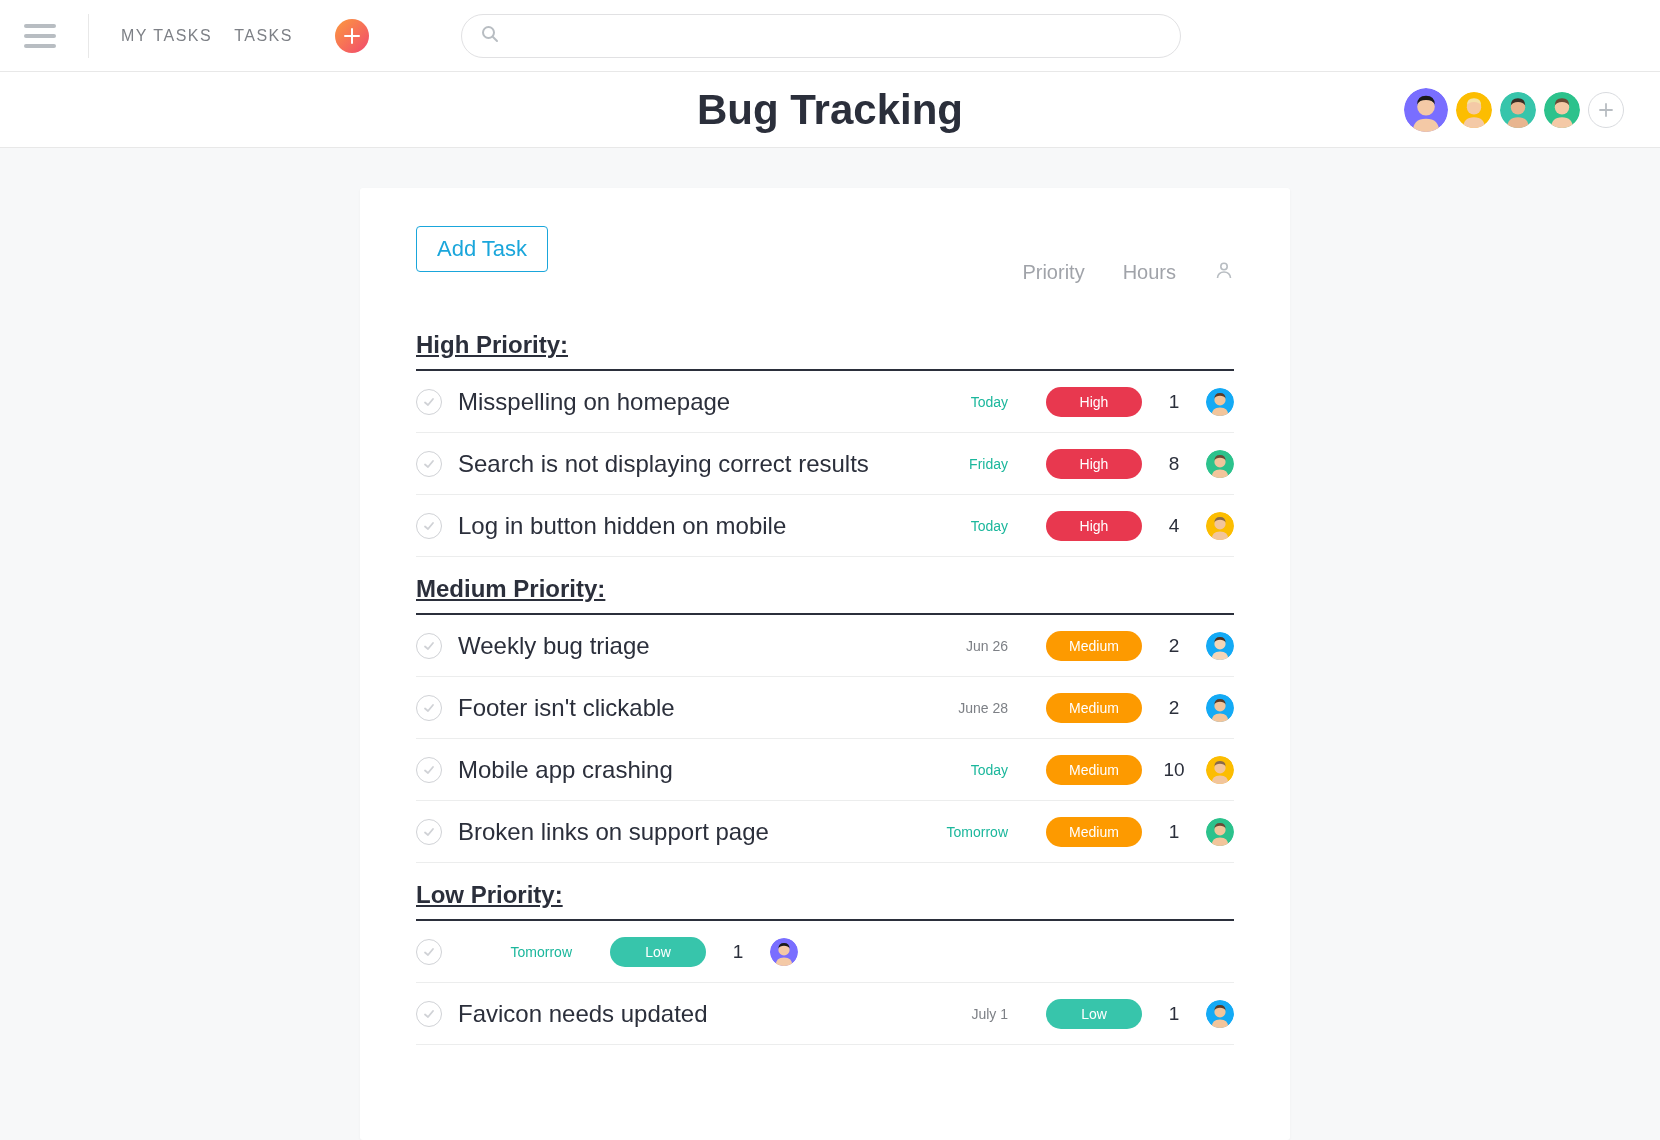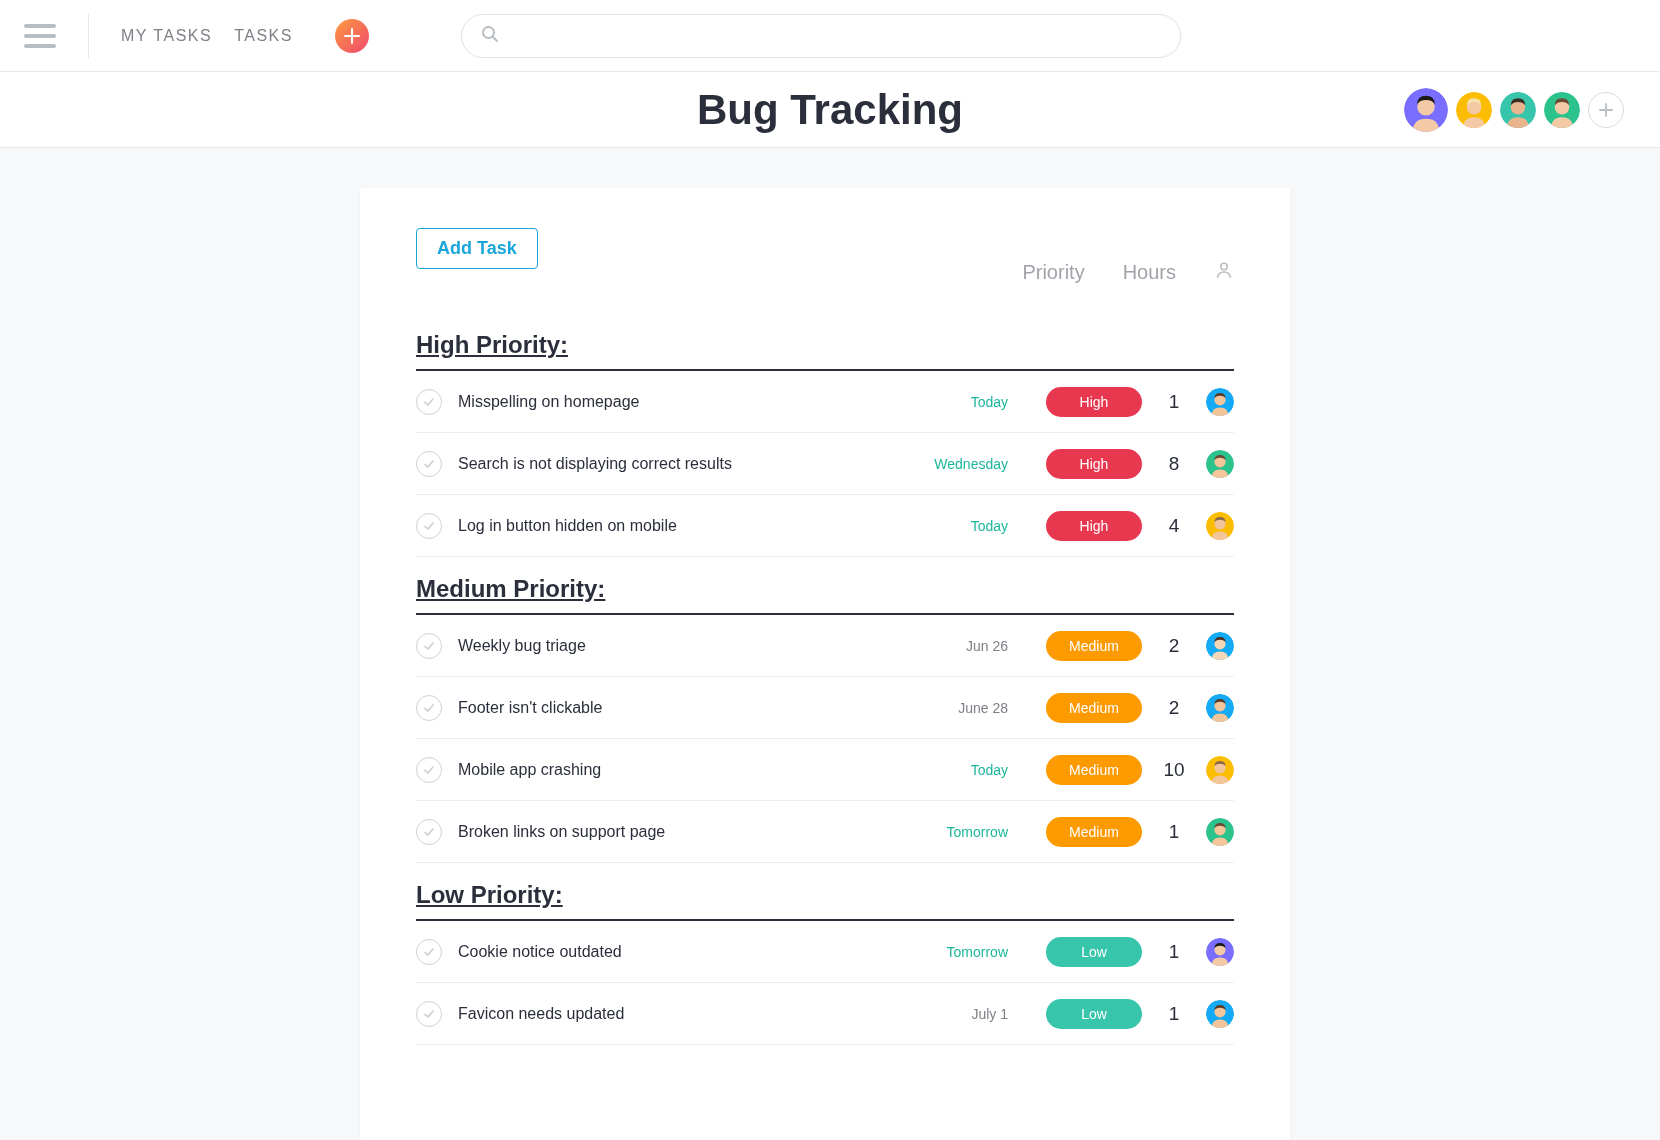--- a/index.html
+++ b/index.html
@@ -102,21 +102,21 @@
 
   .card-header {
     display: flex; align-items: center; justify-content: space-between;
     margin-bottom: 28px;
   }
   .add-task-btn {
     border: 1.5px solid #1aa6db;
     color: #1aa6db;
     background: #fff;
     padding: 9px 20px;
-    font-size: 18px; font-weight: 700;
+    font-size: 22px; font-weight: 400;
     border-radius: 4px;
     cursor: pointer;
     text-align: center;
   }
   .col-headers {
     display: flex; align-items: center; gap: 38px;
     color: #a0a3a9; font-size: 20px; margin-top: 48px;
   }
   .col-headers .person-icon { color: #b8bdc2; }
 
@@ -131,21 +131,21 @@
     display: flex; align-items: center;
     border-bottom: 1px solid #eceded;
     height: 62px;
   }
   .task-check {
     width: 26px; height: 26px; border: 1.5px solid #d0d2d6; border-radius: 50%;
     display: flex; align-items: center; justify-content: center;
     color: #d0d2d6; cursor: pointer; flex-shrink: 0;
   }
   .task-name {
-    margin-left: 16px; font-size: 16px; color: #2b2f3b; flex: 1;
+    margin-left: 16px; font-size: 24px; color: #2b2f3b; flex: 1;
     cursor: pointer;
   }
   .task-date {
     width: 130px; text-align: right; font-size: 14px;
   }
   .task-date.green { color: #1bb79c; }
   .task-date.gray  { color: #7d8086; }
   .priority-pill {
     width: 96px; height: 30px; border-radius: 15px;
     color: #fff; font-size: 14px; font-weight: 500;
@@ -269,21 +269,21 @@
     <path d="M8 40 Q8 28 20 28 Q32 28 32 40 Z" fill="#f2c59b"></path>
   </svg></div>
         </div>
         <div class="task-row">
           <div class="task-check">
             <svg width="14" height="14" viewBox="0 0 14 14">
               <path d="M3 7.5 L6 10 L11 4" fill="none" stroke="#d0d2d6" stroke-width="1.8" stroke-linecap="round" stroke-linejoin="round"></path>
             </svg>
           </div>
           <div class="task-name">Search is not displaying correct results</div>
-          <div class="task-date green">Wednesday</div>
+          <div class="task-date green">Friday</div>
           <div class="priority-pill high">High</div>
           <div class="task-hours">8</div>
           <div class="task-avatar"><svg viewBox="0 0 40 40">
     <circle cx="20" cy="20" r="20" fill="#2cc28c"></circle>
     <circle cx="20" cy="17" r="8" fill="#f2c59b"></circle>
     <path d="M12 15 Q12 7 20 7 Q28 7 28 15 Q26 11 20 11 Q14 11 12 15 Z" fill="#6b4a35"></path>
     <path d="M8 40 Q8 28 20 28 Q32 28 32 40 Z" fill="#f2c59b"></path>
   </svg></div>
         </div>
         <div class="task-row">
@@ -372,21 +372,20 @@
     <path d="M8 40 Q8 28 20 28 Q32 28 32 40 Z" fill="#f2c59b"></path>
   </svg></div>
         </div>
         <div class="section-title">Low Priority:</div>
         <div class="task-row">
           <div class="task-check">
             <svg width="14" height="14" viewBox="0 0 14 14">
               <path d="M3 7.5 L6 10 L11 4" fill="none" stroke="#d0d2d6" stroke-width="1.8" stroke-linecap="round" stroke-linejoin="round"></path>
             </svg>
           </div>
-          <div class="task-name">Cookie notice outdated</div>
           <div class="task-date green">Tomorrow</div>
           <div class="priority-pill low">Low</div>
           <div class="task-hours">1</div>
           <div class="task-avatar"><svg viewBox="0 0 40 40">
     <circle cx="20" cy="20" r="20" fill="#796eff"></circle>
     <circle cx="20" cy="17" r="8" fill="#f4c9a6"></circle>
     <path d="M12 15 Q12 7 20 7 Q28 7 28 15 Q26 11 20 11 Q14 11 12 15 Z" fill="#1a1a1a"></path>
     <path d="M8 40 Q8 28 20 28 Q32 28 32 40 Z" fill="#f4c9a6"></path>
   </svg></div>
         </div>

